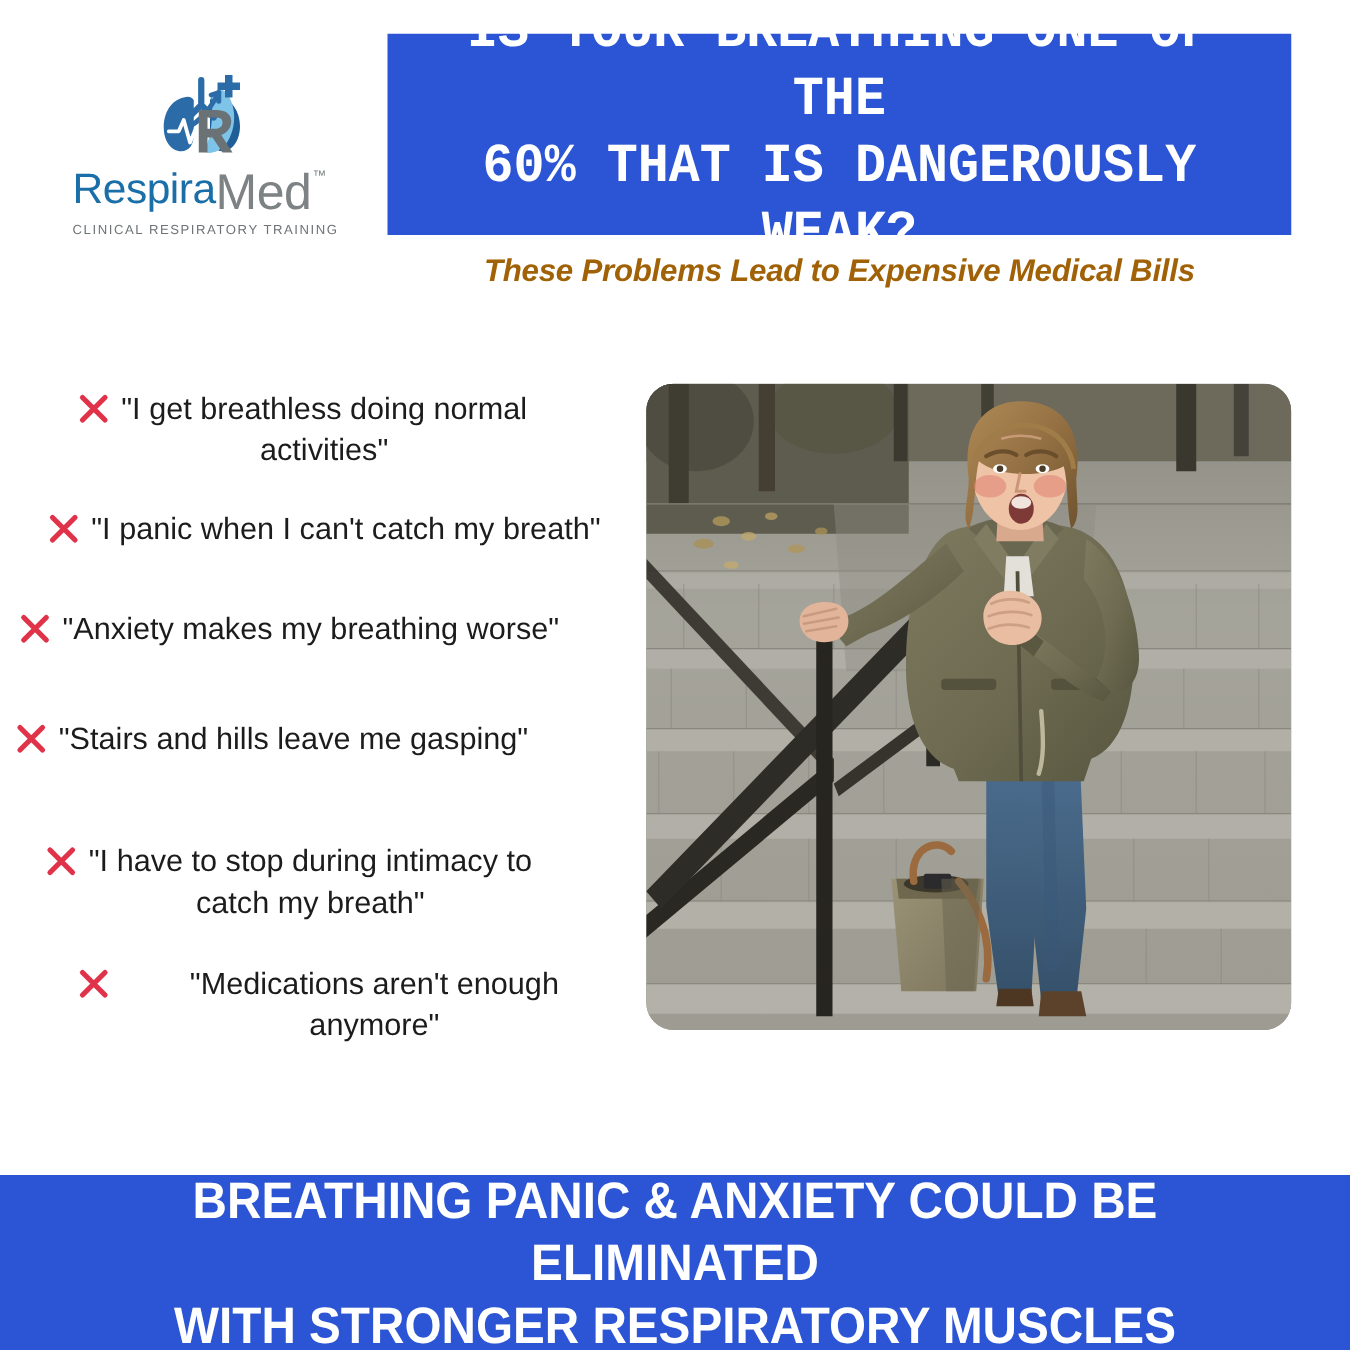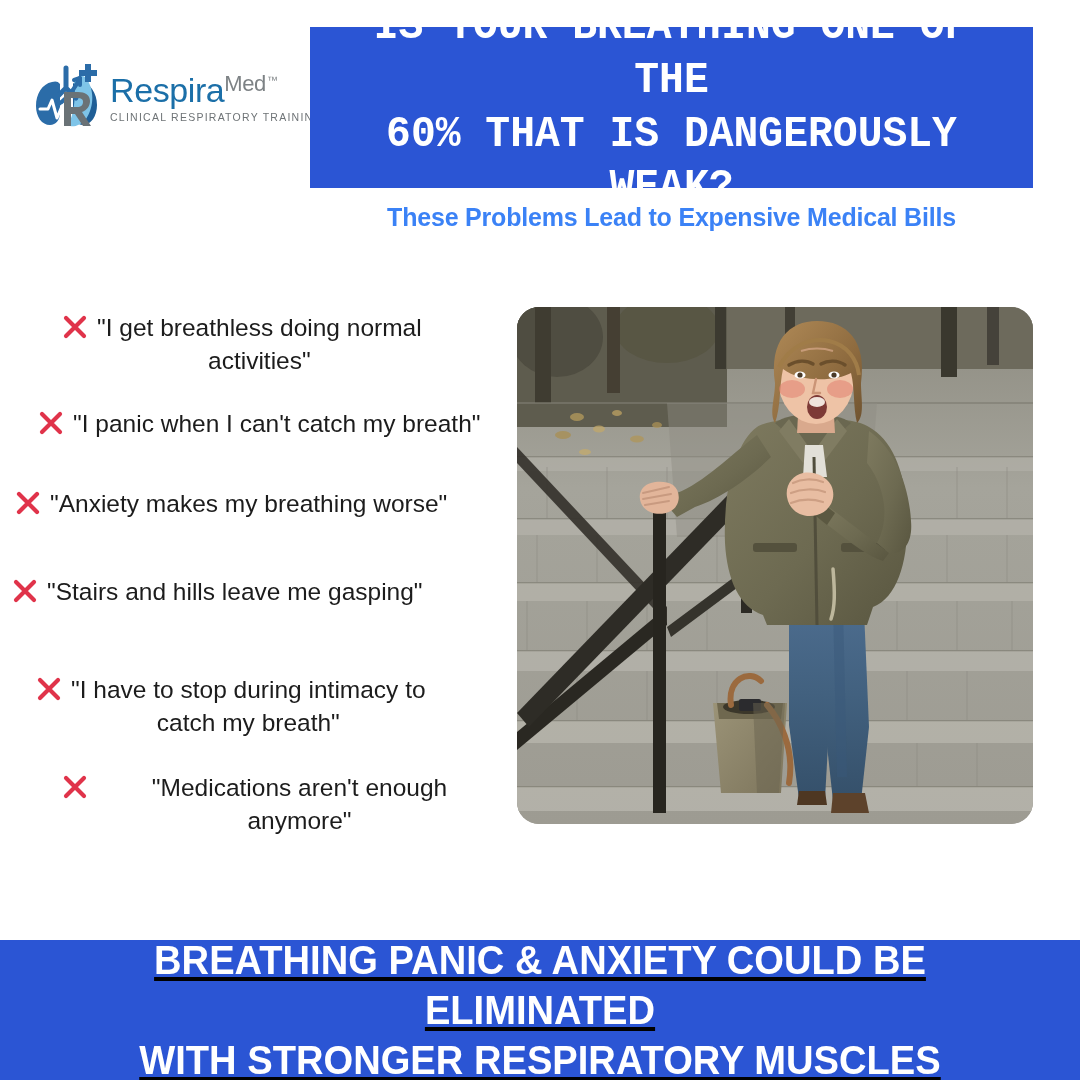--- a/index.html
+++ b/index.html
@@ -17,20 +17,21 @@
 
   
   #logo-block {
     position: absolute;
     left: 30px;
     top: 58px;
     width: 265px;
     height: 80px;
     display: flex;
     align-items: center;
+    flex-direction: column;
   }
   #logo-mark {
     width: 76px;
     height: 72px;
     flex: 0 0 76px;
   }
   #logo-wordmark {
     margin-left: 4px;
     display: flex;
     flex-direction: column;
@@ -41,21 +42,21 @@
     align-items: flex-start;
     line-height: 1;
   }
   .logo-name-a {
     font-size: 34px;
     font-weight: 400;
     color: #1B6FA8;
     letter-spacing: -0.4px;
   }
   .logo-name-b {
-    font-size: 22px;
+    font-size: 40px;
     font-weight: 400;
     color: #7D8285;
     letter-spacing: -0.4px;
   }
   .logo-tm {
     font-size: 11px;
     color: #7D8285;
     margin-top: 2px;
     margin-left: 1px;
   }
@@ -93,23 +94,24 @@
     white-space: pre-line;
   }
 
   
   #subtitle {
     position: absolute;
     left: 310px;
     top: 203px;
     width: 723px;
     text-align: center;
-    color: #3b82f6;
+    color: #a16207;
     font-size: 25px;
     font-weight: bold;
+    font-style: italic;
     letter-spacing: -0.2px;
   }
 
   
   #symptom-list {
     position: absolute;
     left: 0px;
     top: 300px;
     width: 500px;
     height: 520px;
@@ -153,21 +155,20 @@
   #bottom-banner {
     position: absolute;
     left: 0;
     top: 940px;
     width: 1080px;
     height: 140px;
     background: #2B55D4;
     display: flex;
     align-items: center;
     justify-content: center;
-    text-decoration: underline;
   }
   #bottom-banner-text {
     color: #ffffff;
     font-size: 41px;
     font-weight: bold;
     line-height: 1.22;
     text-align: center;
     transform: scaleX(0.93);
     white-space: pre-line;
   }

